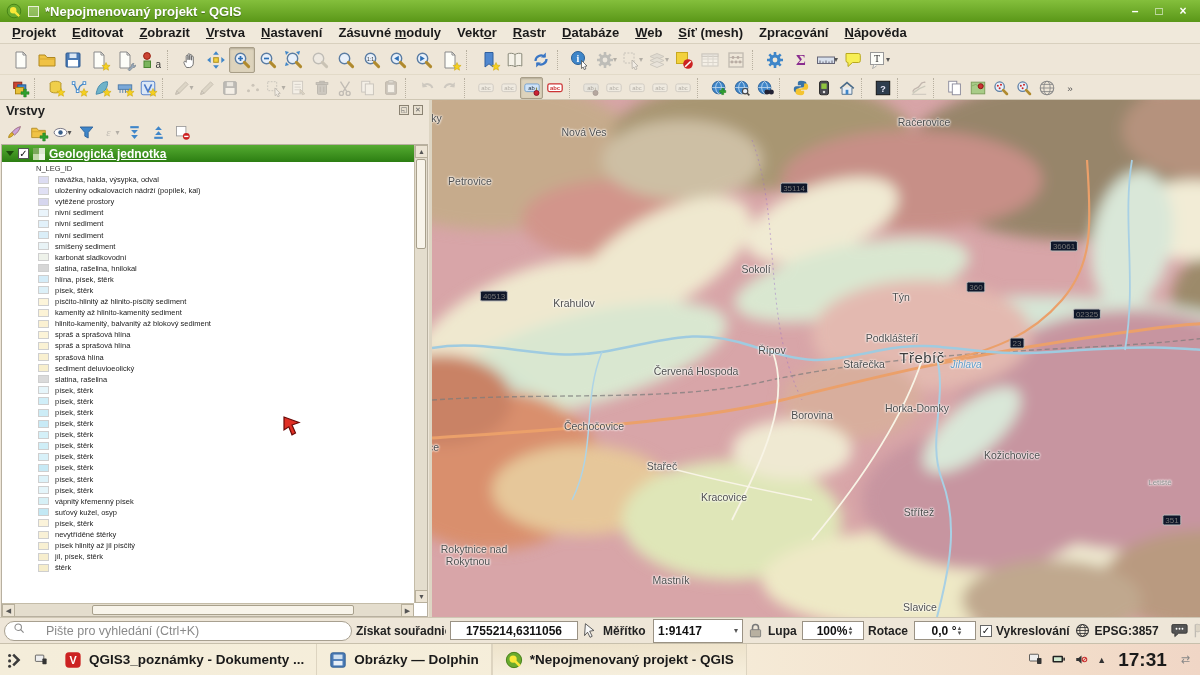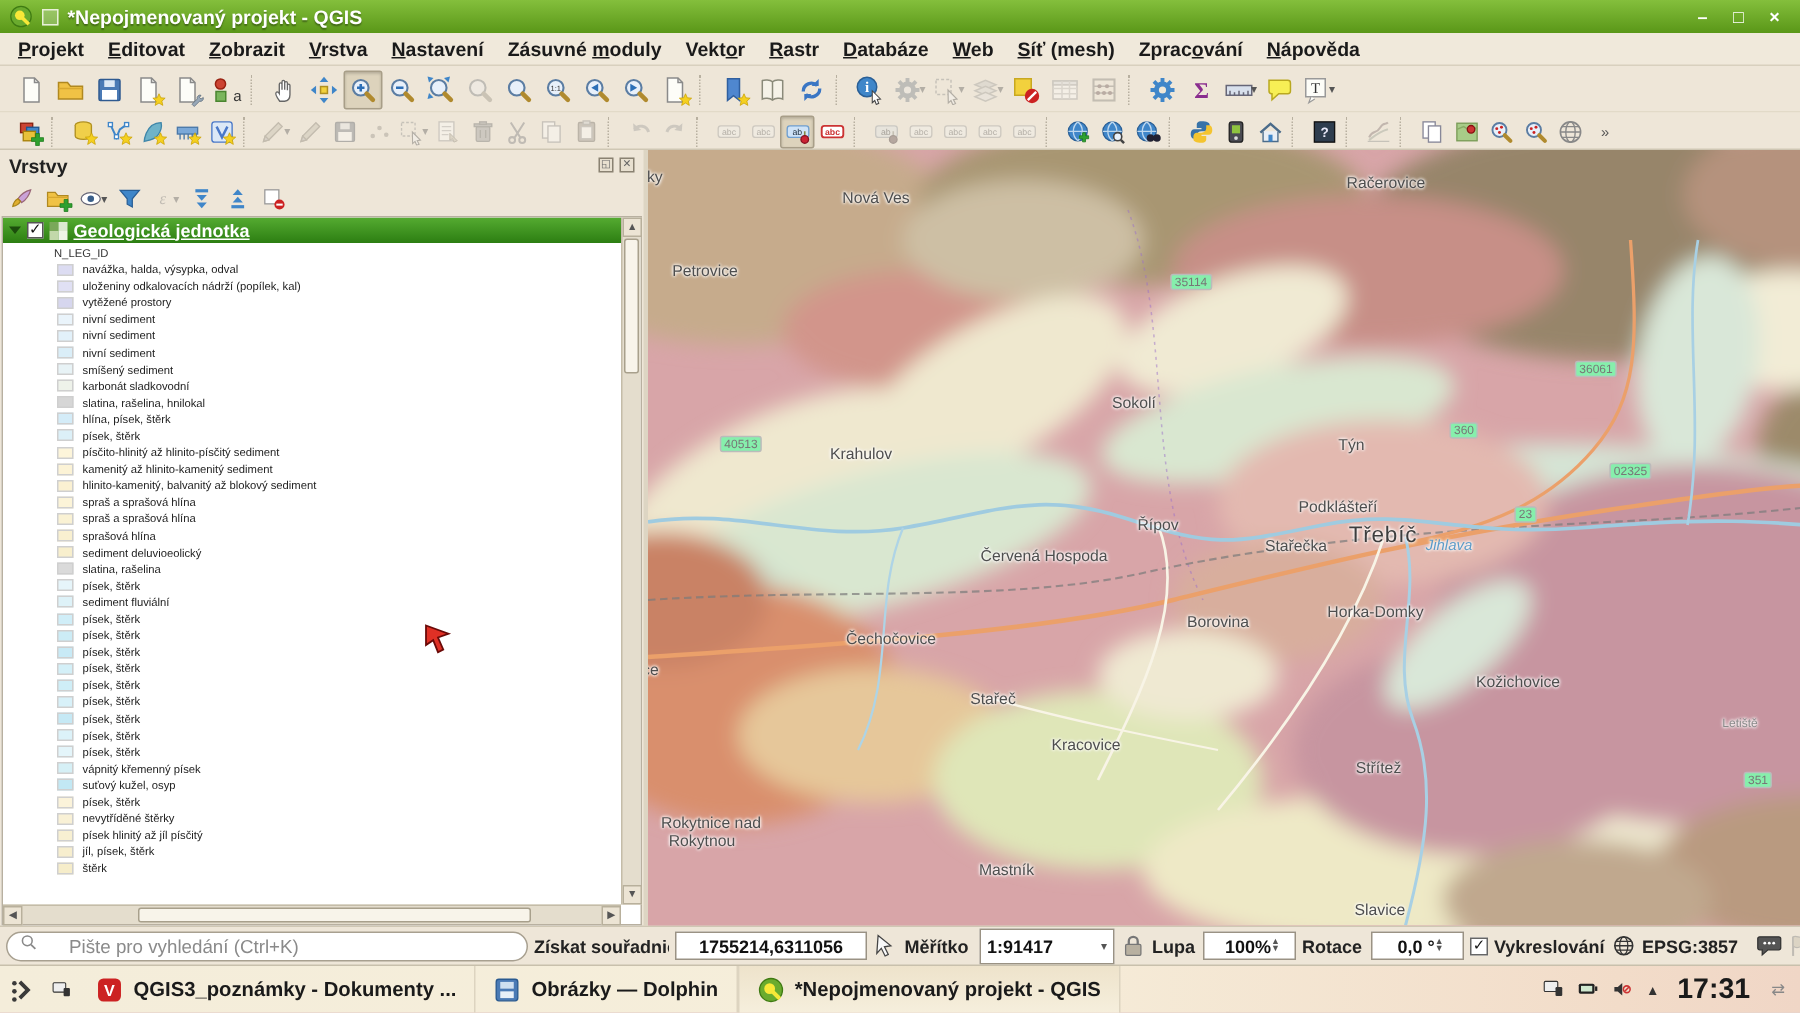--- a/index.html
+++ b/index.html
@@ -66,21 +66,21 @@
   
   .canvas { flex:1; position:relative; overflow:hidden; background:#d8a5a8; }
   .canvas svg.mapart { position:absolute; left:0; top:0; }
   .map-labels { position:absolute; inset:0; pointer-events:none; }
   .mlab { position:absolute; transform:translate(-50%,-50%); white-space:nowrap;
           text-shadow:0 0 2px #fff,0 0 2px #fff,0 0 3px #fff; }
   .mlab.town { font-size:10.5px; color:#4e4e4e; }
   .mlab.city { font-size:15px; color:#3e3e3e; letter-spacing:.5px; }
   .mlab.small { font-size:8px; color:#8a8a8a; }
   .mlab.river { font-size:10px; color:#5d9bc7; font-style:italic; }
-  .mlab.road { font-size:8px; color:#777; background:#86efac; border:1px solid #bbb; border-radius:2px; padding:0 2px; text-shadow:none; }
+  .mlab.road { font-size:8px; color:#777; background:#0f172a; border:1px solid #bbb; border-radius:2px; padding:0 2px; text-shadow:none; }
 
   .cursor { position:absolute; left:283px; top:416px; width:20px; height:22px; z-index:50; }
 
   
   .statusbar { height:26px; background:#eee6d8; border-top:1px solid #cfc7b4; display:flex; align-items:center; padding:0 4px; gap:4px; flex:none; }
   .search { width:348px; height:20px; background:#fff; border:1px solid #a8a090; border-radius:10px; display:flex; padding:0 8px; gap:20px; flex:none; }
   .search input { border:none; outline:none; flex:1; font-size:12.5px; color:#333; background:transparent; font-family:inherit; }
   .search input::placeholder { color:#8a8a8a; }
   .slabel { font-weight:bold; font-size:12px; color:#222; white-space:nowrap; overflow:hidden; flex:none; }
   .sbox { height:19px; background:#fff; border:1px solid #9a9284; display:flex; align-items:center; justify-content:center; font-size:12px; font-weight:bold; color:#111; flex:none; }
@@ -1094,24 +1094,20 @@
                 <span class="leg-sw" style="background: rgb(248, 239, 205);"></span>
                 <span class="leg-label">sediment deluvioeolický</span>
               </div>
               <div class="leg-row">
                 <span class="leg-sw" style="background: rgb(218, 218, 218);"></span>
                 <span class="leg-label">slatina, rašelina</span>
               </div>
               <div class="leg-row">
                 <span class="leg-sw" style="background: rgb(230, 245, 250);"></span>
                 <span class="leg-label">písek, štěrk</span>
-              </div>
-              <div class="leg-row">
-                <span class="leg-sw" style="background: rgb(222, 242, 248);"></span>
-                <span class="leg-label">sediment fluviální</span>
               </div>
               <div class="leg-row">
                 <span class="leg-sw" style="background: rgb(208, 238, 248);"></span>
                 <span class="leg-label">písek, štěrk</span>
               </div>
               <div class="leg-row">
                 <span class="leg-sw" style="background: rgb(204, 236, 246);"></span>
                 <span class="leg-label">písek, štěrk</span>
               </div>
               <div class="leg-row">

